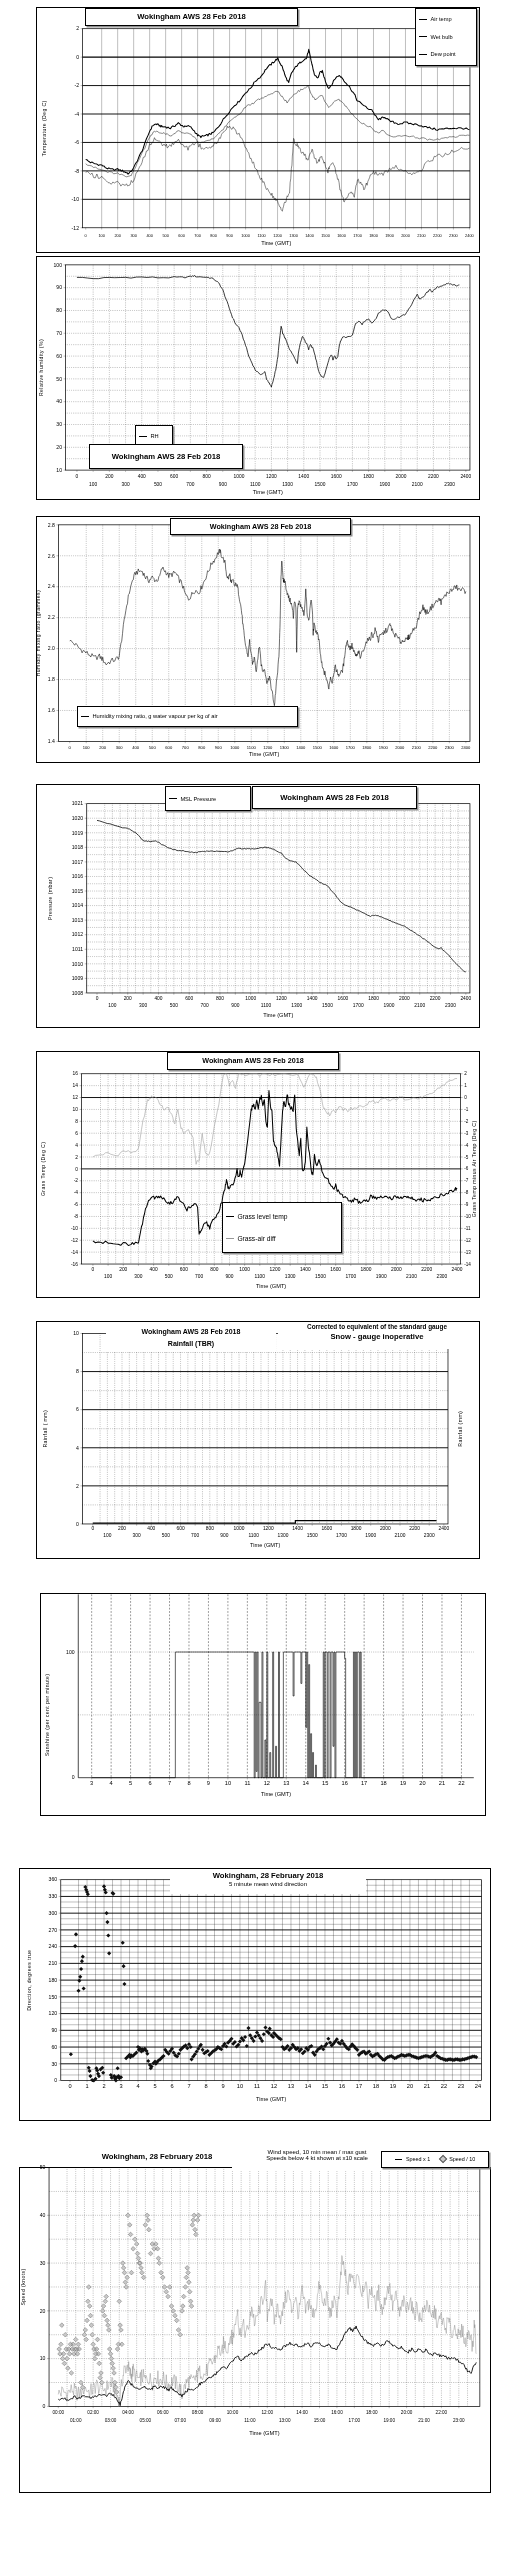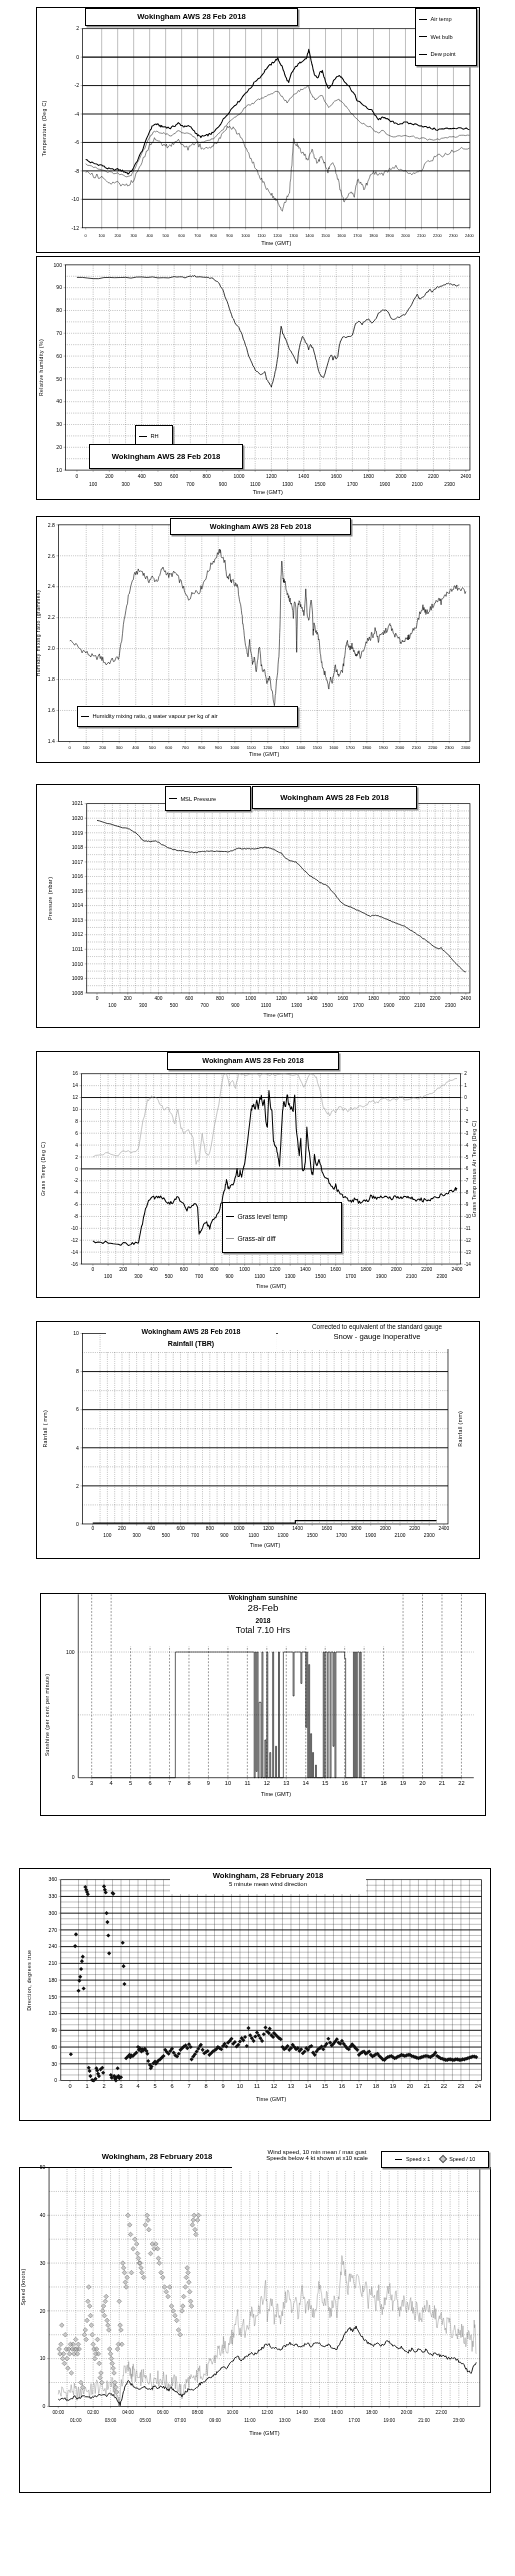--- a/index.html
+++ b/index.html
@@ -886,21 +886,21 @@
       <line x1="862" y1="402" x2="862" y2="405.5" stroke="#000" stroke-width="0.5"></line>
       <text x="92" y="217" font-size="10" font-family="Liberation Sans, sans-serif" text-anchor="middle" letter-spacing="0.8" transform="rotate(-90 92 217)">Rainfall ( mm)</text>
       <text x="898" y="217" font-size="10" font-family="Liberation Sans, sans-serif" text-anchor="middle" letter-spacing="0.8" transform="rotate(-90 898 217)">Rainfall (mm)</text>
       <text x="515" y="446" font-size="11" font-family="Liberation Sans, sans-serif" text-anchor="middle">Time (GMT)</text>
       <path d="M180,400.15L573.57,400.15L573.57,395.34L847.79,395.34" fill="none" stroke="#000" stroke-width="2.4"></path>
     </svg>
   <div class="plainbox" style="left:106px;top:9.3px;width:170px;height:26px;font-weight:bold;font-size:7px;line-height:1.7">
     <span class="tline">Wokingham AWS 28 Feb 2018</span>
     <span class="tline">Rainfall (TBR)</span>
   </div>
-  <div class="plainbox" style="left:278px;top:6.2px;width:198px;height:26px;font-weight:normal">
+  <div class="plainbox" style="left:278px;top:6.2px;width:198px;height:26px;font-weight:bold">
     <span class="tline" style="font-size:6.4px">Corrected to equivalent of the standard gauge</span>
     <span class="tline" style="font-size:7.7px;margin-top:2.1px">Snow - gauge inoperative</span>
   </div>
 </div>
 
 <div class="panel" style="top: 1589px; height: 227px;">
   <div class="frame" style="left: 40px; top: 4.1px; width: 444px; height: 221px;"></div>
   <svg width="515" height="227" viewBox="0 0 1000 440">
       <line x1="178" y1="10" x2="178" y2="366" stroke="#000" stroke-width="0.8" stroke-dasharray="3.5 3"></line>
       <line x1="215.79" y1="10" x2="215.79" y2="366" stroke="#000" stroke-width="0.8" stroke-dasharray="3.5 3"></line>
@@ -965,26 +965,20 @@
       <text x="820.42" y="380" font-size="11" font-family="Liberation Sans, sans-serif" text-anchor="middle">20</text>
       <line x1="820.42" y1="366" x2="820.42" y2="369.5" stroke="#000" stroke-width="0.5"></line>
       <text x="858.21" y="380" font-size="11" font-family="Liberation Sans, sans-serif" text-anchor="middle">21</text>
       <line x1="858.21" y1="366" x2="858.21" y2="369.5" stroke="#000" stroke-width="0.5"></line>
       <text x="896" y="380" font-size="11" font-family="Liberation Sans, sans-serif" text-anchor="middle">22</text>
       <line x1="896" y1="366" x2="896" y2="369.5" stroke="#000" stroke-width="0.5"></line>
       <text x="96" y="244" font-size="10" font-family="Liberation Sans, sans-serif" text-anchor="middle" letter-spacing="0.8" transform="rotate(-90 96 244)">Sunshine (per cent per minute)</text>
       <text x="536" y="402" font-size="11" font-family="Liberation Sans, sans-serif" text-anchor="middle">Time (GMT)</text>
       <path d="M178,366L340.49,366L340.49,122L493.54,122L493.54,366L495.43,366L495.43,122L497.32,122L497.32,353.8L499.21,353.8L499.21,122L501.1,122L501.1,366L502.99,366L502.99,219.6L506.77,219.6L506.77,366L508.66,366L508.66,122L510.55,122L510.55,366L514.33,366L514.33,292.8L516.22,292.8L516.22,366L518.11,366L518.11,122L519.99,122L519.99,366L523.77,366L523.77,317.2L525.66,317.2L525.66,366L529.44,366L529.44,122L531.33,122L531.33,366L535.11,366L535.11,305L537,305L537,366L540.78,366L540.78,122L542.67,122L542.67,366L550.23,366L550.23,122L569.12,122L569.12,207.4L571.01,207.4L571.01,122L584.24,122L584.24,183L586.13,183L586.13,122L593.68,122L593.68,268.4L595.57,268.4L595.57,122L597.46,122L597.46,366L599.35,366L599.35,146.4L601.24,146.4L601.24,366L603.13,366L603.13,280.6L605.02,280.6L605.02,366L606.91,366L606.91,317.2L608.8,317.2L608.8,366L612.58,366L612.58,341.6L614.47,341.6L614.47,366L627.69,366L627.69,122L629.58,122L629.58,366L631.47,366L631.47,122L635.25,122L635.25,366L637.14,366L637.14,122L640.92,122L640.92,366L642.81,366L642.81,122L646.59,122L646.59,305L648.48,305L648.48,122L650.37,122L650.37,366L652.26,366L652.26,122L669.26,122L669.26,134.2L671.15,134.2L671.15,366L686.27,366L686.27,122L688.16,122L688.16,366L690.05,366L690.05,122L691.94,122L691.94,366L693.83,366L693.83,122L697.61,122L697.61,366L699.49,366L699.49,122L701.38,122L701.38,366L896,366" fill="none" stroke="#000" stroke-width="1.2"></path>
     </svg>
-  <div class="plainbox" style="left:129px;top:5.2px;width:268px;height:52px">
-    <span class="tline" style="font-size:6.7px;font-weight:bold">Wokingham sunshine</span>
-    <span class="tline" style="font-size:9.8px;margin-top:1px">28-Feb</span>
-    <span class="tline" style="font-size:6.7px;font-weight:bold;margin-top:4.1px">2018</span>
-    <span class="tline" style="font-size:8.8px;margin-top:1px">Total 7.10 Hrs</span>
-  </div>
 </div>
 
 <div class="panel" style="top: 1864px; height: 259px;">
   <div class="frame" style="left: 19px; top: 4.1px; width: 470px; height: 251px;"></div>
   <svg width="515" height="259" viewBox="0 0 1000 502">
       <line x1="152.5" y1="30" x2="152.5" y2="420" stroke="#000" stroke-width="0.5"></line>
       <line x1="169" y1="30" x2="169" y2="420" stroke="#000" stroke-width="0.5"></line>
       <line x1="185.5" y1="30" x2="185.5" y2="420" stroke="#000" stroke-width="0.5"></line>
       <line x1="202" y1="30" x2="202" y2="420" stroke="#000" stroke-width="0.5"></line>
       <line x1="218.5" y1="30" x2="218.5" y2="420" stroke="#000" stroke-width="0.5"></line>

